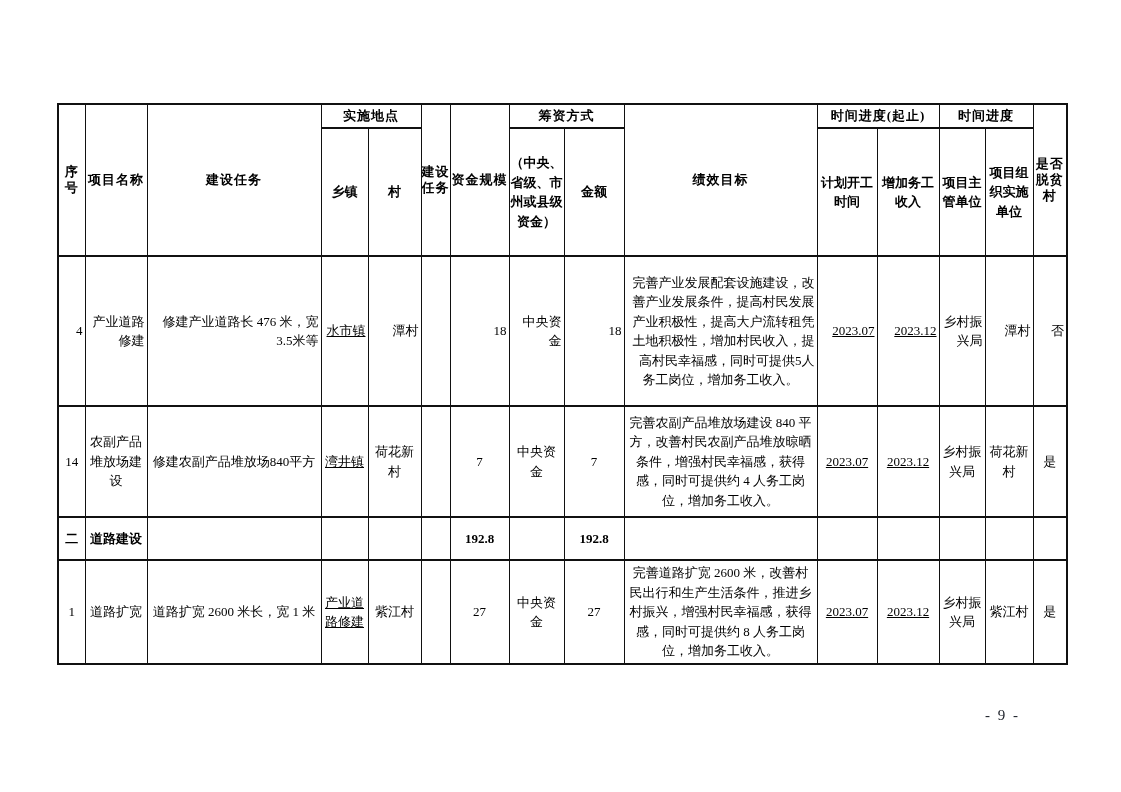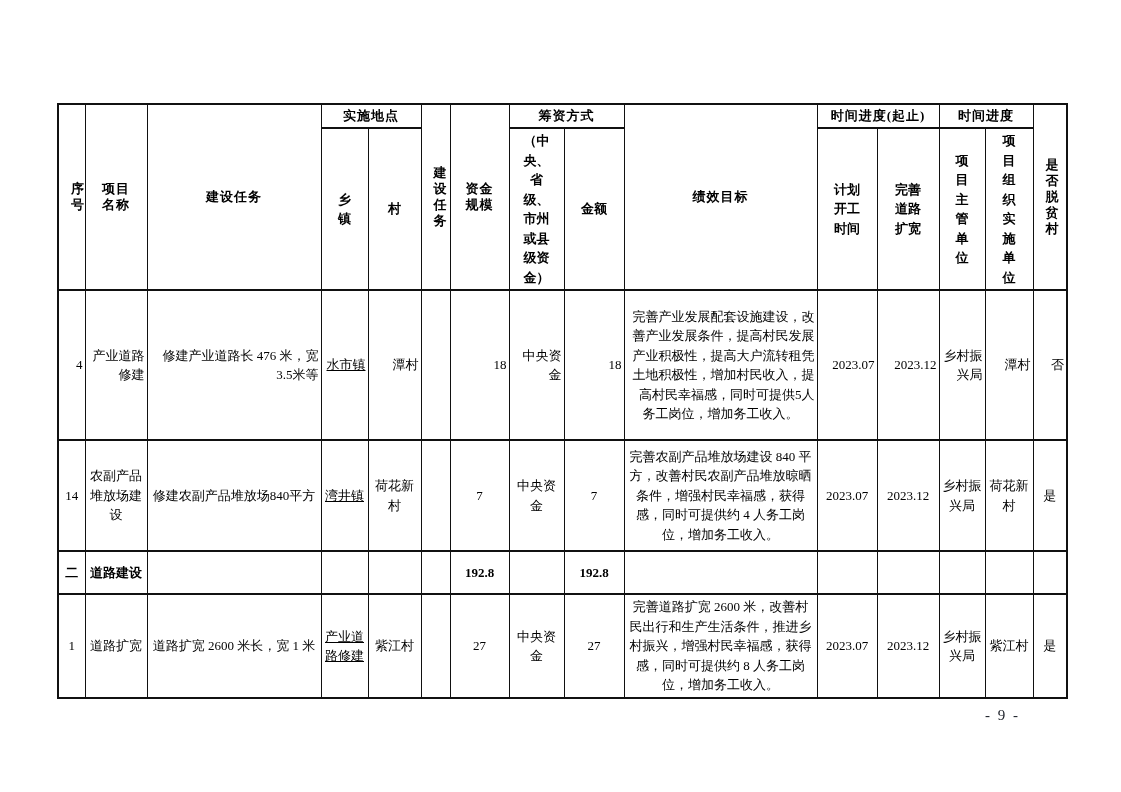--- a/index.html
+++ b/index.html
@@ -14,21 +14,21 @@
     border-collapse:collapse;table-layout:fixed;
     border:2px solid #111;
   }
   table.project th,table.project td{
     border-left:1px solid #111;border-right:1px solid #111;
     border-top:2px solid #111;border-bottom:2px solid #111;
     font-size:13px;line-height:1.5;vertical-align:middle;
     text-align:center;padding:2px;overflow:hidden;
     word-break:break-word;
   }
-  table.project th{font-weight:bold;padding:2px 12px;margin-top:32px;}
+  table.project th{font-weight:bold;padding:2px 0;margin-top:32px;}
   tr.grp-row th{height:18px;line-height:16px;letter-spacing:1px;}
   tr.hdr-row th{height:122px;}
   th.v-narrow{padding:0 4px;line-height:1.55;}
   th.poverty-h{padding:0 5px;line-height:1.55;}
   th.wrap3{padding:0 6px;}
   th.wrap2{padding:0 5px;}
   th.source-h{padding:0 9px;line-height:1.5;}
   th.date-h{padding:0 7px;}
 
   td.c-no{padding:0 2px;}
@@ -36,21 +36,21 @@
   td.c-task{padding:0 10px;line-height:1.8;margin-left:36px;}
   td.c-town{padding:0 5px;line-height:1.7;text-decoration:underline;}
   td.c-village{padding:0 8px;line-height:1.7;}
   td.c-scale{padding:0 2px;}
   td.c-source{padding:0 9px;line-height:1.7;}
   td.c-amount{padding:0 2px;}
   td.c-target{
     text-align:justify;text-align-last:center;
     padding:4px 7px;line-height:1.47;
   }
-  td.c-date{white-space:nowrap;padding:0;}
+  td.c-date{white-space:nowrap;padding:0;text-decoration:underline;}
   td.c-super{padding:0 5px;line-height:1.7;margin-left:24px;}
   td.c-impl{padding:0 6px;line-height:1.7;}
   td.c-pov{padding:0 5px;}
 
   tr.r13 td{height:144px;text-align:right;}
   tr.r14 td{height:105px;}
   tr.rsec td{height:37px;font-weight:bold;}
   tr.r1 td{height:98px;}
 
   .page-number{
@@ -94,21 +94,21 @@
         <th colspan="2">时间进度(起止)</th>
         <th colspan="2">时间进度</th>
         <th rowspan="2" class="poverty-h">是否脱贫村</th>
       </tr>
       <tr class="hdr-row">
         <th class="wrap2">乡镇</th>
         <th>村</th>
         <th class="source-h">（中央、省级、市州或县级资金）</th>
         <th>金额</th>
         <th class="date-h">计划开工时间</th>
-        <th class="date-h">完善道路扩宽</th>
+        <th class="date-h">增加务工收入</th>
         <th class="wrap2">项目主管单位</th>
         <th class="wrap2">项目组织实施单位</th>
       </tr>
     </thead>
     <tbody>
       <tr class="r13">
         <td class="c-no">4</td>
         <td class="c-name">产业道路修建</td>
         <td class="c-task">修建产业道路长 476 米，宽3.5米等</td>
         <td class="c-town">水市镇</td>

